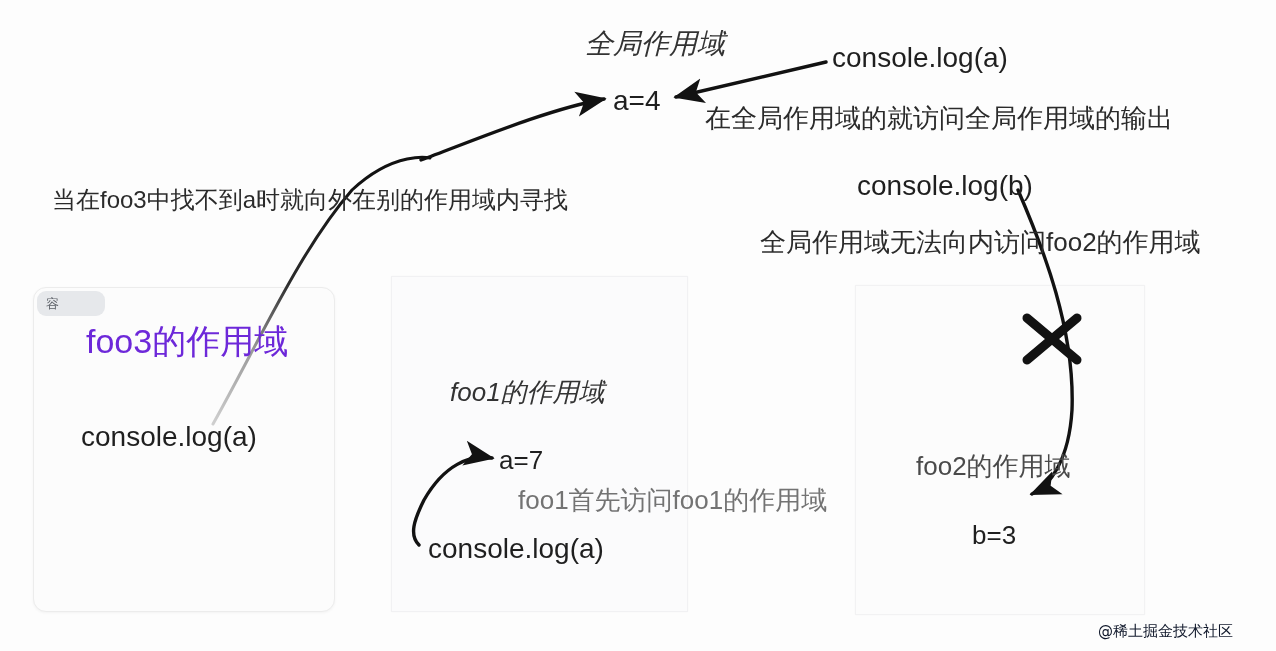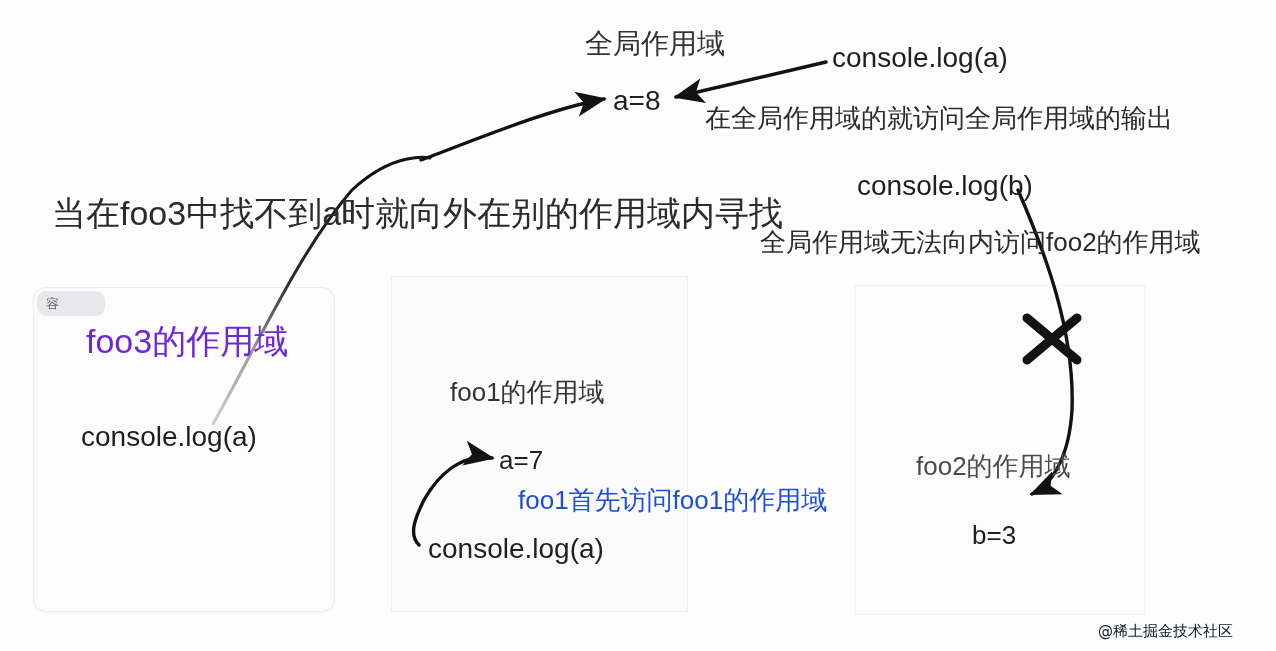--- a/index.html
+++ b/index.html
@@ -70,34 +70,34 @@
     color: #5b5f66;
     font-family: "DejaVu Sans", sans-serif;
   }
 
   
   .lbl {
     position: absolute;
     white-space: nowrap;
     line-height: 1.15;
   }
-  .t-global-title   { left: 585px; top: 28px;  font-size: 28px; color: #333; }
+  .t-global-title   { left: 585px; top: 28px;  font-size: 28px; color: #333; font-style: italic; }
   .t-a1             { left: 613px; top: 85px;  font-size: 28px; color: #1f1f1f; }
   .t-console-a-top  { left: 832px; top: 42px;  font-size: 28px; color: #1f1f1f; }
   .t-global-note    { left: 705px; top: 104px; font-size: 26px; color: #2b2b2b; }
   .t-console-b      { left: 857px; top: 170px; font-size: 28px; color: #1f1f1f; }
   .t-foo2-note      { left: 760px; top: 228px; font-size: 26px; color: #2b2b2b; }
-  .t-outer-note     { left: 52px;  top: 194px; font-size: 34px; color: #2b2b2b; }
+  .t-outer-note     { left: 52px;  top: 186px; font-size: 24px; color: #2b2b2b; }
 
   .t-foo3-title     { left: 86px;  top: 322px; font-size: 34px; color: #6d28d9; }
   .t-foo3-console   { left: 81px;  top: 421px; font-size: 28px; color: #1f1f1f; }
 
-  .t-foo1-title     { left: 450px; top: 378px; font-size: 26px; color: #333; }
+  .t-foo1-title     { left: 450px; top: 378px; font-size: 26px; color: #333; font-style: italic; }
   .t-a2             { left: 499px; top: 446px; font-size: 26px; color: #1f1f1f; }
-  .t-foo1-note      { left: 518px; top: 486px; font-size: 26px; color: #1d4ed8; }
+  .t-foo1-note      { left: 518px; top: 486px; font-size: 26px; color: #737373; }
   .t-foo1-console   { left: 428px; top: 533px; font-size: 28px; color: #1f1f1f; }
 
   .t-foo2-title     { left: 916px; top: 412px; font-size: 26px; color: #4a4a4a; margin-top: 40px; }
   .t-b3             { left: 972px; top: 481px; font-size: 26px; color: #1f1f1f; margin-top: 40px; }
 
   .t-watermark {
     left: 1098px; top: 623px;
     font-size: 15px;
     color: #0f172a;
     font-family: "DejaVu Sans", sans-serif;
@@ -147,21 +147,21 @@
 
     <path d="M 1018 190 C 1044 250 1075 330 1072 410 C 1069 460 1050 486 1032 494" fill="none" stroke="#121212" stroke-width="3.4" stroke-linecap="round" marker-end="url(#ah)"></path>
 
     <g>
       <path d="M 1027 318 L 1077 360" stroke="#121212" stroke-width="9" stroke-linecap="round" fill="none"></path>
       <path d="M 1077 318 L 1027 360" stroke="#121212" stroke-width="9" stroke-linecap="round" fill="none"></path>
     </g>
   </svg>
 
   <div class="lbl t-global-title">全局作用域</div>
-  <div class="lbl t-a1">a=8</div>
+  <div class="lbl t-a1">a=4</div>
   <div class="lbl t-console-a-top">console.log(a)</div>
   <div class="lbl t-global-note">在全局作用域的就访问全局作用域的输出</div>
   <div class="lbl t-console-b">console.log(b)</div>
   <div class="lbl t-foo2-note">全局作用域无法向内访问foo2的作用域</div>
   <div class="lbl t-outer-note">当在foo3中找不到a时就向外在别的作用域内寻找</div>
 
   <div class="lbl t-foo3-title">foo3的作用域</div>
   <div class="lbl t-foo3-console">console.log(a)</div>
 
   <div class="lbl t-foo1-title">foo1的作用域</div>

